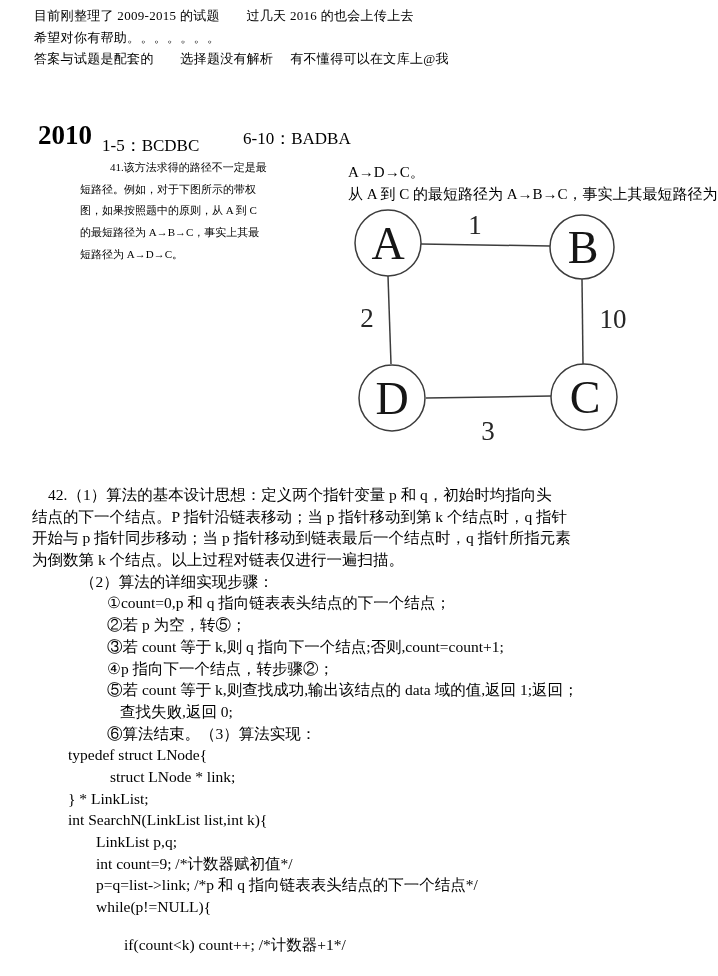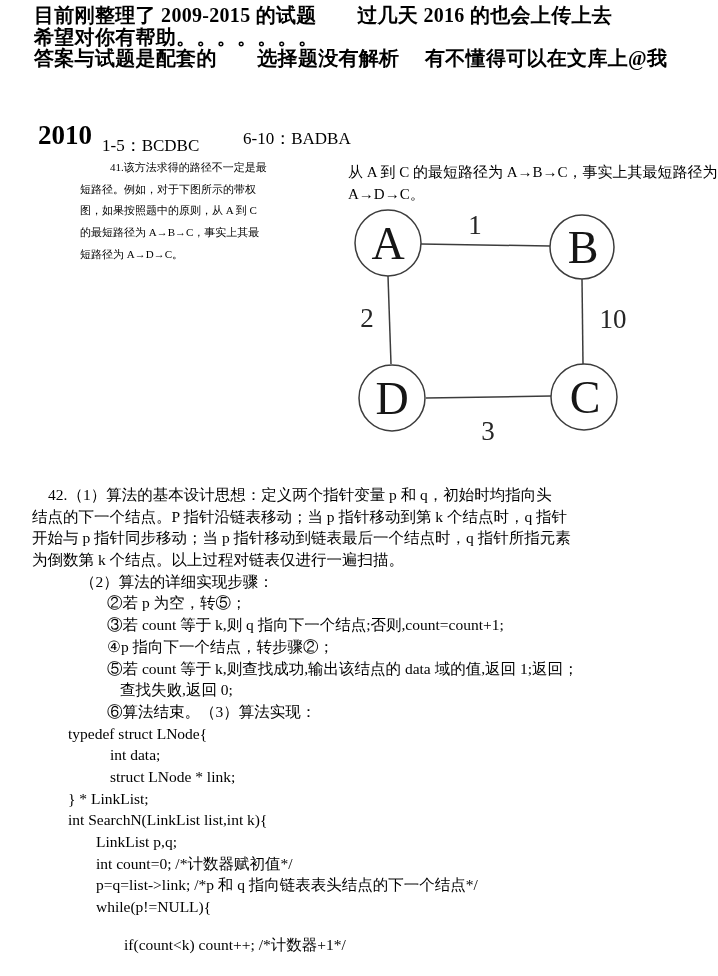--- a/index.html
+++ b/index.html
@@ -7,22 +7,22 @@
     width: 718px; height: 976px;
     position: relative;
     background: #ffffff;
     color: #000000;
     font-family: "Liberation Serif", "DejaVu Serif", serif;
     overflow: hidden;
   }
   .abs { position: absolute; }
   
   .note-line {
-    font-weight: bold;
-    font-size: 20px;
+    font-weight: normal;
+    font-size: 13px;
     line-height: 21.6px;
     white-space: pre-wrap;
     letter-spacing: 0.3px;
   }
   
   .year {
     font-size: 27px;
     font-weight: bold;
     line-height: 28px;
   }
@@ -82,22 +82,22 @@
 
 <div class="abs q41" style="left:32px; top:157px;">
   <div class="ln ln-first">41.该方法求得的路径不一定是最</div>
   <div class="ln">短路径。例如，对于下图所示的带权</div>
   <div class="ln">图，如果按照题中的原则，从 A 到 C</div>
   <div class="ln">的最短路径为 A→B→C，事实上其最</div>
   <div class="ln">短路径为 A→D→C。</div>
 </div>
 
 <div class="abs side-note" style="left:348px; top:161px;">
+  <div class="ln">A→D→C。</div>
   <div class="ln">从 A 到 C 的最短路径为 A→B→C，事实上其最短路径为</div>
-  <div class="ln">A→D→C。</div>
 </div>
 
 <svg class="abs figure-svg" style="left:346px; top:206px;" width="300" height="245" viewBox="0 0 300 245">
   <line x1="75" y1="38" x2="204" y2="40"></line>
   <line x1="42" y1="70" x2="45" y2="158"></line>
   <line x1="236" y1="73" x2="237" y2="158"></line>
   <line x1="80" y1="192" x2="205" y2="190"></line>
 
   <circle cx="42" cy="37" r="33"></circle>
   <circle cx="236" cy="41" r="32"></circle>
@@ -114,29 +114,29 @@
   <text class="edge-weight" x="267" y="122">10</text>
   <text class="edge-weight" x="142" y="234">3</text>
 </svg>
 
 <div class="abs q42" style="left:32px; top:484px;">
   <div class="ln i-first">42.（1）算法的基本设计思想：定义两个指针变量 p 和 q，初始时均指向头</div>
   <div class="ln">结点的下一个结点。P 指针沿链表移动；当 p 指针移动到第 k 个结点时，q 指针</div>
   <div class="ln">开始与 p 指针同步移动；当 p 指针移动到链表最后一个结点时，q 指针所指元素</div>
   <div class="ln">为倒数第 k 个结点。以上过程对链表仅进行一遍扫描。</div>
   <div class="ln i-a">（2）算法的详细实现步骤：</div>
+  <div class="ln i-b">①count=0,p 和 q 指向链表表头结点的下一个结点；</div>
   <div class="ln i-b">②若 p 为空，转⑤；</div>
   <div class="ln i-b">③若 count 等于 k,则 q 指向下一个结点;否则,count=count+1;</div>
   <div class="ln i-b">④p 指向下一个结点，转步骤②；</div>
   <div class="ln i-b">⑤若 count 等于 k,则查找成功,输出该结点的 data 域的值,返回 1;返回；</div>
   <div class="ln i-c">查找失败,返回 0;</div>
   <div class="ln i-b">⑥算法结束。（3）算法实现：</div>
   <div class="ln i-k0">typedef struct LNode{</div>
-  <div class="ln i-k1">int data;</div>
   <div class="ln i-k1">struct LNode * link;</div>
   <div class="ln i-k0">} * LinkList;</div>
   <div class="ln i-k0">int SearchN(LinkList list,int k){</div>
   <div class="ln i-k2">LinkList p,q;</div>
-  <div class="ln i-k2">int count=0; /*计数器赋初值*/</div>
+  <div class="ln i-k2">int count=9; /*计数器赋初值*/</div>
   <div class="ln i-k2">p=q=list-&gt;link; /*p 和 q 指向链表表头结点的下一个结点*/</div>
   <div class="ln i-k2">while(p!=NULL){</div>
   <div class="ln i-k3">if(count&lt;k) count++; /*计数器+1*/</div>
 </div>
 
 </body></html>

